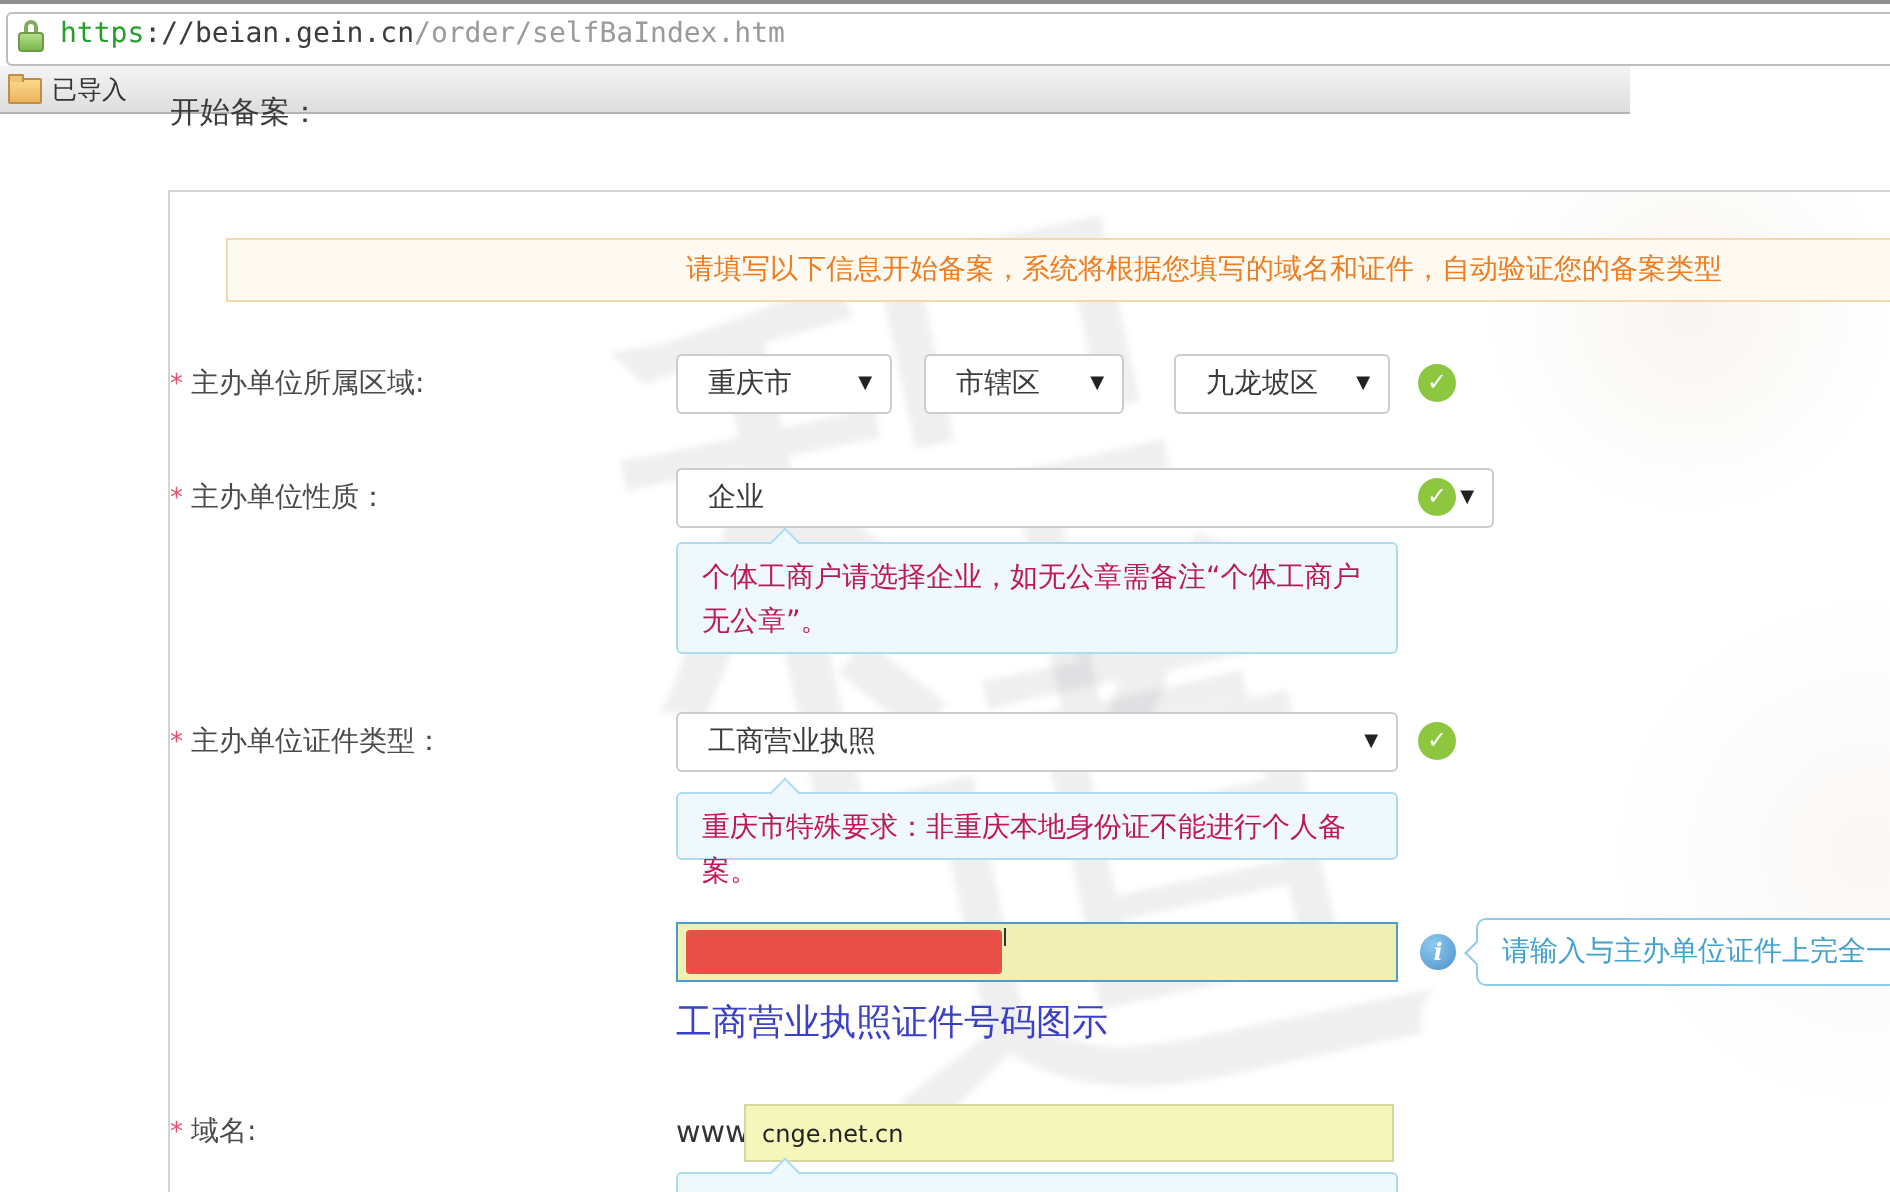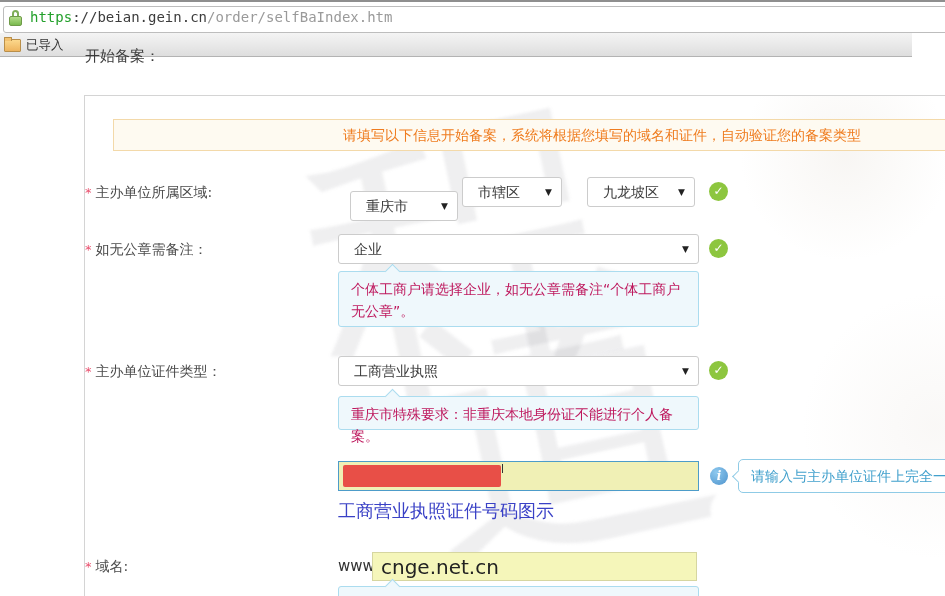--- a/index.html
+++ b/index.html
@@ -14,21 +14,21 @@
   .lock .shackle{position:absolute;left:3px;top:0;width:7px;height:9px;border:2px solid #7fae58;
     border-bottom:none;border-radius:5px 5px 0 0;box-sizing:border-box;}
   .lock .body{position:absolute;left:0;top:6px;width:13px;height:10px;border-radius:2px;
     background:linear-gradient(#b4dd8a,#79b94e);border:1px solid #6f9b49;box-sizing:border-box;}
   .url{position:absolute;left:30px;top:7px;font-family:"DejaVu Sans Mono","Liberation Mono",monospace;
     font-size:14px;white-space:nowrap;}
   .url .scheme{color:#23a02b;}
   .url .host{color:#3c3c3c;}
   .url .path{color:#9a9a9a;}
 
-  .bookmarks-bar{position:absolute;left:0;top:33px;width:912px;height:24px;
+  .bookmarks-bar{position:absolute;left:0;top:33px;width:815px;height:24px;
     background:linear-gradient(#f4f4f4,#dedede);border-bottom:1px solid #b3b3b3;box-sizing:border-box;}
   .bookmark{position:absolute;left:4px;top:2px;height:20px;display:flex;align-items:center;cursor:pointer;}
   .folder{position:relative;width:15px;height:11px;margin-right:5px;background:linear-gradient(#fcd88c,#eeb45e);
     border:1px solid #b98f4a;border-radius:1px;}
   .folder:before{content:"";position:absolute;left:-1px;top:-3px;width:6px;height:3px;
     background:#f3c271;border:1px solid #b98f4a;border-bottom:none;border-radius:1px 1px 0 0;}
   .bookmark-label{font-size:12.5px;color:#333;}
 
   
   .page-title{position:absolute;left:85px;top:47px;font-size:15px;color:#3b3b3b;}
@@ -78,21 +78,21 @@
   .tooltip{position:absolute;z-index:1;left:653px;top:363px;height:34px;line-height:32px;white-space:nowrap;
     background:#fff;border:1px solid #8fcbe6;border-radius:5px;color:#43a1cd;font-size:14px;
     padding:0 12px;box-sizing:border-box;}
   .tooltip:before{content:"";position:absolute;left:-5px;top:12px;width:8px;height:8px;background:#fff;
     border-left:1px solid #8fcbe6;border-bottom:1px solid #8fcbe6;transform:rotate(45deg);}
 
   .cert-link{position:absolute;z-index:1;left:253px;top:403px;font-size:18px;color:#3a41c6;cursor:pointer;text-decoration:none;}
 
   .www{position:absolute;z-index:1;left:253px;top:456px;font-size:15px;color:#333;line-height:29px;}
   .domain-input{position:absolute;z-index:1;left:287px;top:456px;width:325px;height:29px;background:#f5f6ba;
-    border:1px solid #d6d6a0;box-sizing:border-box;font-size:20px;color:#222;padding:0 8px;outline:none;
+    border:1px solid #d6d6a0;box-sizing:border-box;font-size:12px;color:#222;padding:0 8px;outline:none;
     font-family:"DejaVu Sans","Liberation Sans",sans-serif;}
 </style>
 </head>
 <body>
 
 <div class="viewport">
 
   <div class="address-bar">
     <div class="omnibox"></div>
     <div class="lock">
@@ -112,36 +112,36 @@
   <div class="page-title">开始备案：</div>
 
   <div class="form-panel">
 
     <span class="watermark wm1">程</span>
     <span class="watermark wm2">道</span>
 
     <div class="notice">请填写以下信息开始备案，系统将根据您填写的域名和证件，自动验证您的备案类型</div>
 
     <div class="flabel" style="top:81px;"><span class="req">*</span><span>主办单位所属区域:</span></div>
-    <div class="sel" style="left:253px;top:95px;width:108px;margin-left:12px;">
+    <div class="sel" style="left:253px;top:81px;width:108px;">
       <span>重庆市</span>
       <span class="chev">▼</span>
     </div>
     <div class="sel" style="left:377px;top:81px;width:100px;">
       <span>市辖区</span>
       <span class="chev">▼</span>
     </div>
     <div class="sel" style="left:502px;top:81px;width:108px;">
       <span>九龙坡区</span>
       <span class="chev">▼</span>
     </div>
     <div class="check" style="left:624px;top:86px;">✓</div>
 
-    <div class="flabel" style="top:138px;"><span class="req">*</span><span>如无公章需备注：</span></div>
-    <div class="sel" style="left:253px;top:138px;width:361px;">
+    <div class="flabel" style="top:138px;"><span class="req">*</span><span>主办单位性质：</span></div>
+    <div class="sel" style="left:253px;top:138px;width:409px;">
       <span>企业</span>
       <span class="chev">▼</span>
     </div>
     <div class="check" style="left:624px;top:143px;">✓</div>
     <div class="hint" style="top:175px;height:56px;">个体工商户请选择企业，如无公章需备注“个体工商户无公章”。</div>
 
     <div class="flabel" style="top:260px;"><span class="req">*</span><span>主办单位证件类型：</span></div>
     <div class="sel" style="left:253px;top:260px;width:361px;">
       <span>工商营业执照</span>
       <span class="chev">▼</span>

